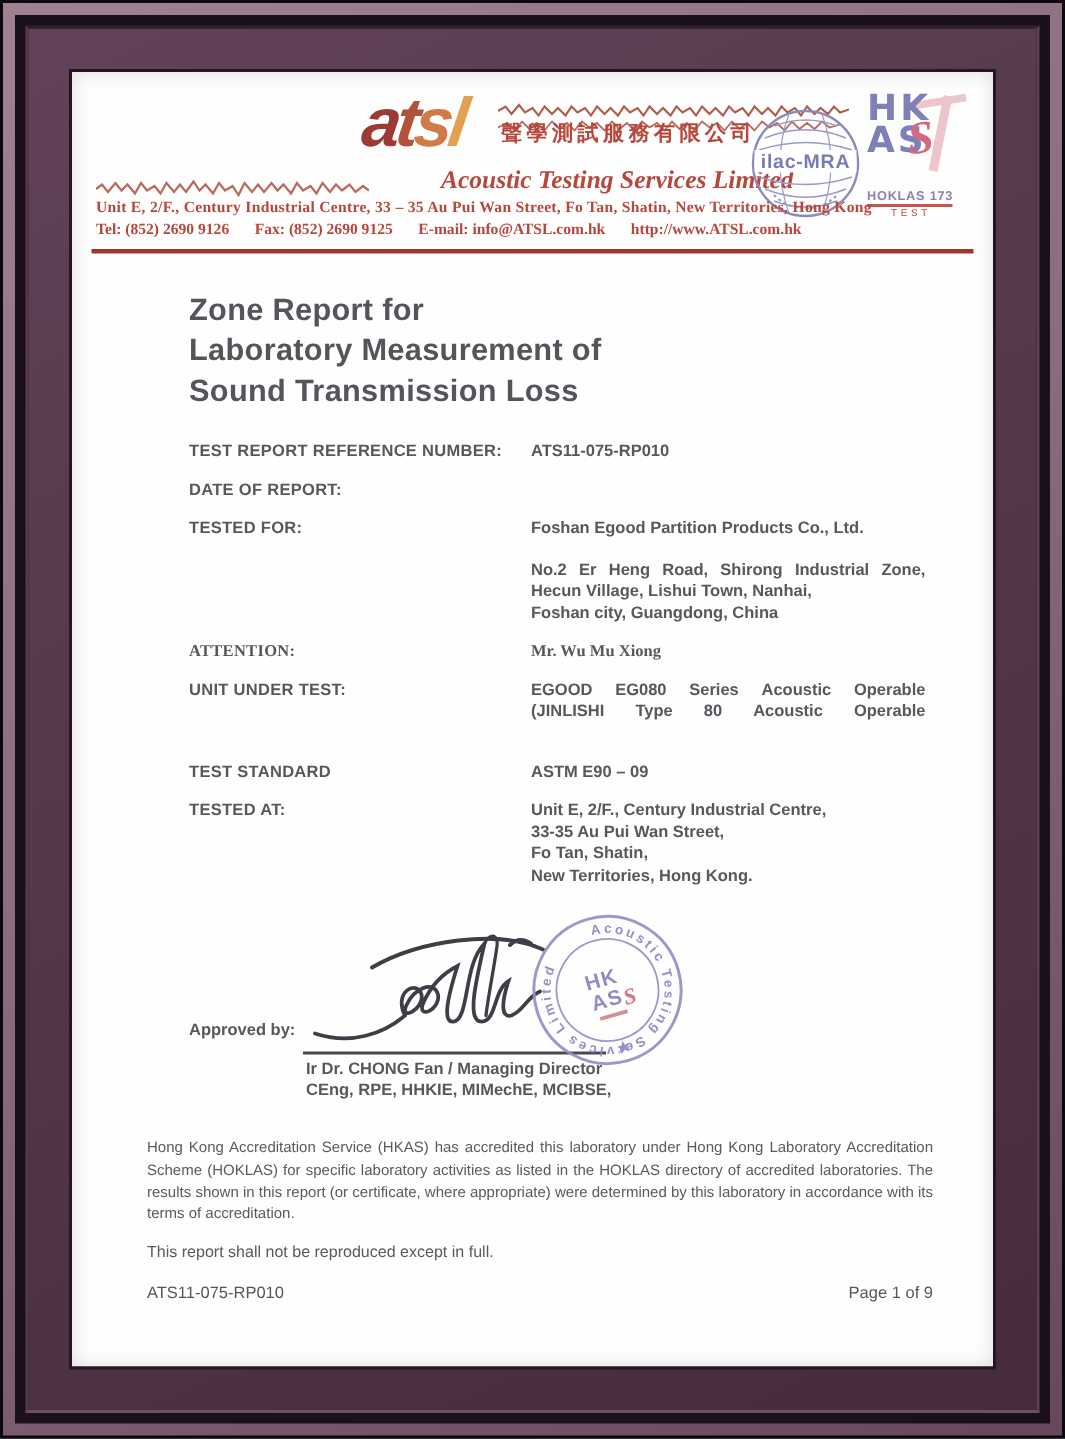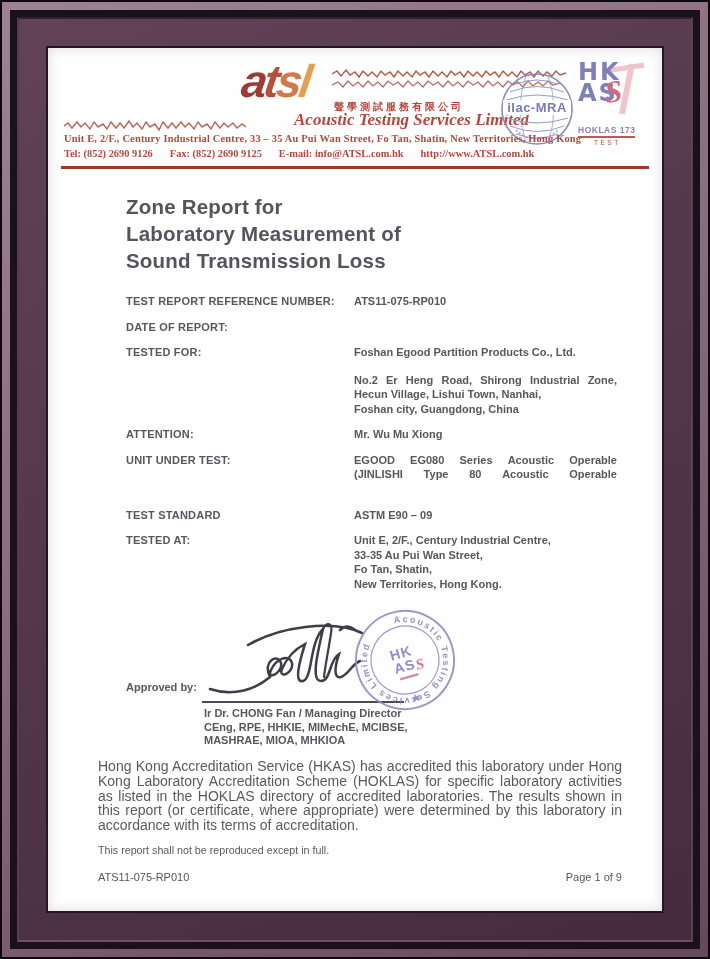--- a/index.html
+++ b/index.html
@@ -13,21 +13,21 @@
   
   .page{position:absolute;inset:48px;background:#fefefe;outline:2px solid #241722;
         box-shadow:inset 0 0 12px rgba(60,30,55,.16);}
   
   .hdr{position:relative;height:124px;}
   .wave-left{position:absolute;left:16px;top:70px;}
   .wave-right{position:absolute;left:284px;top:20px;}
   .brand{position:absolute;left:194px;top:10px;font-style:italic;font-weight:bold;font-size:46px;
          letter-spacing:-3px;transform:skewX(-8deg);line-height:1;}
   .brand span{display:inline-block;}
-  .brand-cn{position:absolute;left:286px;top:52px;font-size:10px;font-weight:bold;color:#b5473c;letter-spacing:3px;font-family:"DejaVu Sans",sans-serif;}
+  .brand-cn{position:absolute;left:286px;top:32px;font-size:14px;font-weight:bold;color:#b5473c;letter-spacing:3px;font-family:"DejaVu Sans",sans-serif;}
   .brand-en{position:absolute;left:246px;top:62px;font-size:17px;font-style:italic;font-weight:bold;
             color:#b5473c;font-family:"Liberation Serif",serif;}
   .ilac{position:absolute;left:452px;top:24px;}
   .hkas{position:absolute;left:530px;top:14px;width:72px;}
   .hkas-top{position:relative;width:64px;height:47px;}
   .hkas-ov{position:absolute;left:0;top:0;}
   .hkas-letters{position:relative;font-family:"DejaVu Sans",sans-serif;font-weight:900;font-size:24px;
                 line-height:21px;color:#8080b8;letter-spacing:2px;}
   .hkas-s{position:absolute;left:27px;top:12px;font-family:"Liberation Serif",serif;font-style:italic;
           font-weight:bold;font-size:31px;color:#d4697e;transform:rotate(-6deg);}
@@ -52,21 +52,21 @@
   .vgap{height:13px;}
   
   .sigblock{position:relative;margin:24px 45px 0 78px;height:142px;font-size:11px;font-weight:bold;color:#57575d;}
   .approved{position:absolute;left:0;top:66px;}
   .sig-svg{position:absolute;left:78px;top:0;}
   .sig-line{position:absolute;left:76px;top:86px;width:202px;border-top:2px solid #4a4a50;}
   .stamp{position:absolute;left:226px;top:-8px;opacity:.92;}
   .sig-names{position:absolute;left:78px;top:92px;line-height:13.5px;}
   
   .footer{margin:2px 40px 0 50px;color:#595a5e;}
-  .accred{font-size:14px;line-height:14.8px;text-align:justify;}
+  .accred{font-size:10px;line-height:14.8px;text-align:justify;}
   .note{margin-top:11px;font-size:10.7px;}
   .refrow{margin-top:15px;display:flex;justify-content:space-between;font-size:11px;color:#55565c;}
 </style>
 </head>
 <body>
 
 <div id="canvas">
   <div class="f-outer"></div>
   <div class="f-band1"></div>
   <div class="f-groove"></div>
@@ -149,21 +149,21 @@
                 <span>Heng</span>
                 <span>Road,</span>
                 <span>Shirong</span>
                 <span>Industrial</span>
                 <span>Zone,</span>
               </div>
               <div class="vline">Hecun Village, Lishui Town, Nanhai,</div>
               <div class="vline">Foshan city, Guangdong, China</div>
             </div>
           </div>
-          <div class="frow" style="margin-top: 11px;">
+          <div class="frow" style="margin-top: 11px; font-family: Liberation Serif, serif;">
             <div class="flabel">ATTENTION:</div>
             <div class="fvalue">
               <div class="vline">Mr. Wu Mu Xiong</div>
             </div>
           </div>
           <div class="frow" style="margin-top: 11px;">
             <div class="flabel">UNIT UNDER TEST:</div>
             <div class="fvalue">
               <div class="vline just">
                 <span>EGOOD</span>
@@ -221,21 +221,20 @@
           <text x="51" y="50" text-anchor="middle" font-weight="bold" font-size="14" fill="#8d82c0" letter-spacing="1">HK</text>
           <text x="51" y="64" text-anchor="middle" font-weight="bold" font-size="14" fill="#8d82c0" letter-spacing="1">AS</text>
           <text x="62" y="66" font-size="15" font-style="italic" fill="#d4697e" font-family="Liberation Serif,serif">S</text>
           <rect x="43" y="69" width="19" height="2.5" fill="#cf8392"></rect>
         </g>
       </svg>
       <div class="sig-names">
         <div>Ir Dr. CHONG Fan / Managing Director</div>
         <div>
             <div>CEng, RPE, HHKIE, MIMechE, MCIBSE,</div>
-            <div>MASHRAE, MIOA, MHKIOA</div>
           </div>
       </div>
     </div>
 
     <div class="footer">
       <div class="accred">Hong Kong Accreditation Service (HKAS) has accredited this laboratory under Hong Kong Laboratory Accreditation Scheme (HOKLAS) for specific laboratory activities as listed in the HOKLAS directory of accredited laboratories. The results shown in this report (or certificate, where appropriate) were determined by this laboratory in accordance with its terms of accreditation.</div>
       <div class="note">This report shall not be reproduced except in full.</div>
       <div class="refrow">
         <span>ATS11-075-RP010</span>
         <span>Page 1 of 9</span>

